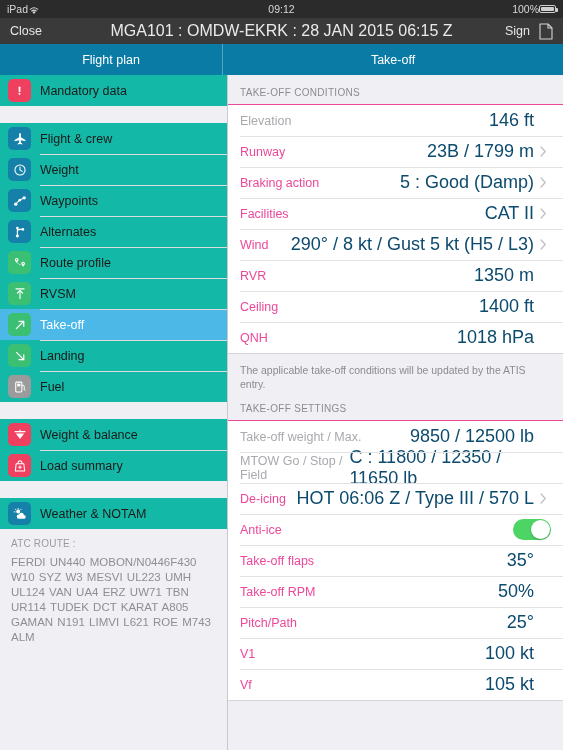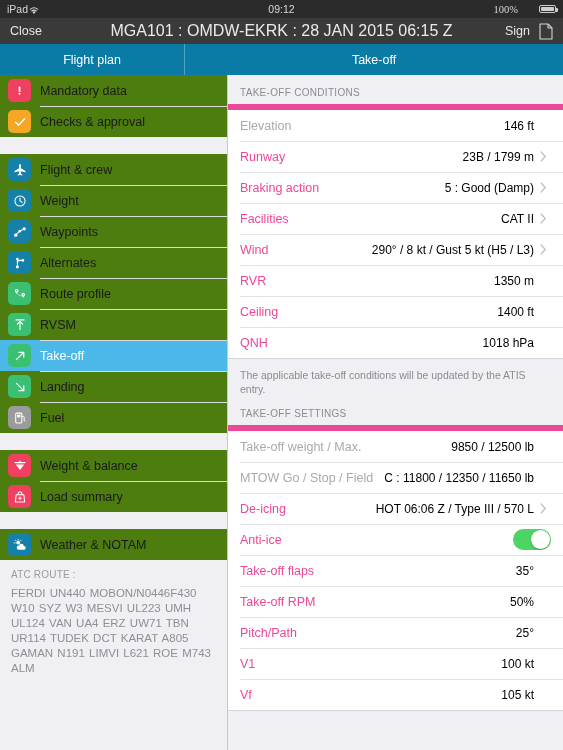--- a/index.html
+++ b/index.html
@@ -13,72 +13,72 @@
   #app { width: 563px; height: 750px; position: relative; display: flex; flex-direction: column; }
 
   
   .statusbar {
     height: 18px; background: #2b2b2b; color: #d8d8d8;
     display: flex; align-items: center; font-size: 10.5px;
     padding: 0 7px; flex: 0 0 18px; position: relative;
   }
   .sb-left { display: flex; align-items: center; }
   .sb-center { position: absolute; left: 0; right: 0; text-align: center; font-size: 10.5px; }
-  .sb-right { margin-left: auto; display: flex; align-items: center; gap: 21px; z-index: 2; font-family: Liberation Serif, serif; }
+  .sb-right { margin-left: auto; display: flex; align-items: center; gap: 0; z-index: 2; }
   .wifi-icon { width: 12px; height: 10px; display: inline-block; position: relative; top: 1px; }
   .batt { width: 17px; height: 8px; border: 1px solid #cfcfcf; border-radius: 2px; position: relative; }
   .batt::after { content: ""; position: absolute; right: -3px; top: 2px; width: 2px; height: 4px; background: #cfcfcf; border-radius: 0 1px 1px 0; }
   .batt i { position: absolute; left: 1px; top: 1px; bottom: 1px; width: 13px; background: #cfcfcf; border-radius: 1px; display: block; }
 
   
   .titlebar {
     height: 26px; background: #3a3a3a; color: #e6e6e6;
     display: flex; align-items: center; padding: 0 10px;
     font-size: 12.5px; flex: 0 0 26px; position: relative;
   }
   .tb-title { position: absolute; left: 0; right: 0; text-align: center; font-size: 16px; color: #eaeaea; pointer-events: none; }
   .tb-right { margin-left: auto; display: flex; align-items: center; gap: 9px; z-index: 2; }
   .doc-icon { width: 14px; height: 17px; }
 
   
   .tabbar { display: flex; flex: 0 0 31px; height: 31px; }
   .tab { background: #0a7ba5; color: #fff; display: flex; align-items: center; justify-content: center; font-size: 12.5px; }
-  .tab.left { width: 185px; border-right: 1px solid #4fa4c4; }
+  .tab.left { width: 223px; border-right: 1px solid #4fa4c4; }
   .tab.right { flex: 1; }
 
   
   .body { flex: 1; display: flex; min-height: 0; }
 
   
   .sidebar { width: 228px; background: #efeff4; border-right: 1px solid #c8c8cc; overflow: hidden; display: flex; flex-direction: column; }
   .grp { background: #fff; }
   .gap { height: 17px; background: #efeff4; }
-  .srow { height: 31px; display: flex; align-items: center; padding: 0 8px; background: #4d7c0f; position: relative; }
+  .srow { height: 31px; display: flex; align-items: center; padding: 0 8px; background: #14b8a6; position: relative; }
   .srow + .srow::before { content:""; position:absolute; left:40px; right:0; top:0; height:1px; background:#dcdcdc; }
   .srow.sel { background: #4cb8e8; }
   .srow.sel .slabel { color: #fff; }
   .sicon { width: 23px; height: 23px; border-radius: 5px; flex: 0 0 23px; display: flex; align-items: center; justify-content: center; margin-right: 9px; }
   .sicon svg { display: block; }
   .slabel { font-size: 12.5px; color: #1a1a1a; }
 
   
   .atc { padding: 9px 11px 6px 11px; background: #efeff4; flex: 1; }
   .atc-h { font-size: 10px; color: #9b9b9f; letter-spacing: .2px; margin-bottom: 6px; }
   .atc-b { font-size: 11.5px; color: #8e8e93; line-height: 15px; word-spacing: 1px; }
 
   
   .main { flex: 1; background: #efeff4; overflow: hidden; }
   .sec-h { font-size: 10px; color: #8b8b90; letter-spacing: .3px; padding: 12px 12px 6px 12px; }
   .note { font-size: 10.5px; color: #8b8b90; padding: 9px 12px 12px 12px; line-height: 14px; }
-  .list { background: #fff; border-top: 6px solid #ec4899; border-bottom: 1px solid #d6d6d8; }
+  .list { background: #fff; border-top: 1px solid #ec4899; border-bottom: 1px solid #d6d6d8; }
   .row { height: 31px; display: flex; align-items: center; padding: 0 12px; position: relative; }
   .row + .row::before { content:""; position:absolute; left:12px; right:0; top:0; height:1px; background:#e2e2e4; }
   .rlabel { font-size: 12.5px; color: #ec4899; }
   .rlabel.dim { color: #a9a9ae; }
-  .rval { margin-left: auto; font-size: 12px; color: #000000; }
+  .rval { margin-left: auto; font-size: 18px; color: #0c4a6e; }
   .chev { width: 11px; margin-left: 6px; display: inline-block; color: #b9b9be; }
   .chev svg { display: block; }
   .spacer-chev { width: 17px; flex: 0 0 17px; }
   .toggle { margin-left: auto; width: 38px; height: 21px; border-radius: 11px; background: #4cd464; position: relative; }
   .toggle i { position: absolute; right: 1px; top: 1px; width: 19px; height: 19px; border-radius: 50%; background: #fff; box-shadow: 0 1px 2px rgba(0,0,0,.25); display: block; }
 </style>
 </head>
 <body>
 
 <div id="app">
@@ -133,28 +133,20 @@
           <div class="grp">
             <div class="srow">
               <span class="sicon" style="background: rgb(239, 64, 96);">
                 <svg width="13" height="13" viewBox="0 0 14 14">
                   <rect x="6.1" y="2.6" width="1.9" height="6" rx=".9" fill="#fff"></rect>
                   <circle cx="7" cy="10.6" r="1.1" fill="#fff"></circle>
                 </svg>
               </span>
               <span class="slabel">Mandatory data</span>
             </div>
-            <div class="srow">
-              <span class="sicon" style="background: rgb(245, 166, 35);">
-                <svg width="14" height="14" viewBox="0 0 14 14">
-                  <path d="M2.6 7.3l3 3 5.8-6.4" stroke="#fff" stroke-width="1.5" fill="none" stroke-linecap="round" stroke-linejoin="round"></path>
-                </svg>
-              </span>
-              <span class="slabel">Checks &amp; approval</span>
-            </div>
           </div>
           <div class="gap"></div>
           <div class="grp">
             <div class="srow">
               <span class="sicon" style="background: rgb(21, 129, 168);">
                 <svg width="14" height="14" viewBox="0 0 16 16">
                   <path d="M8 1.2c.6 0 1 .7 1 1.6v3.3l5.2 3v1.6L9 9.3v2.8l1.7 1.2v1.1L8 13.7l-2.7.7v-1.1L7 12.1V9.3L1.8 10.7V9.1l5.2-3V2.8c0-.9.4-1.6 1-1.6z" fill="#fff"></path>
                 </svg>
               </span>
               <span class="slabel">Flight &amp; crew</span>

